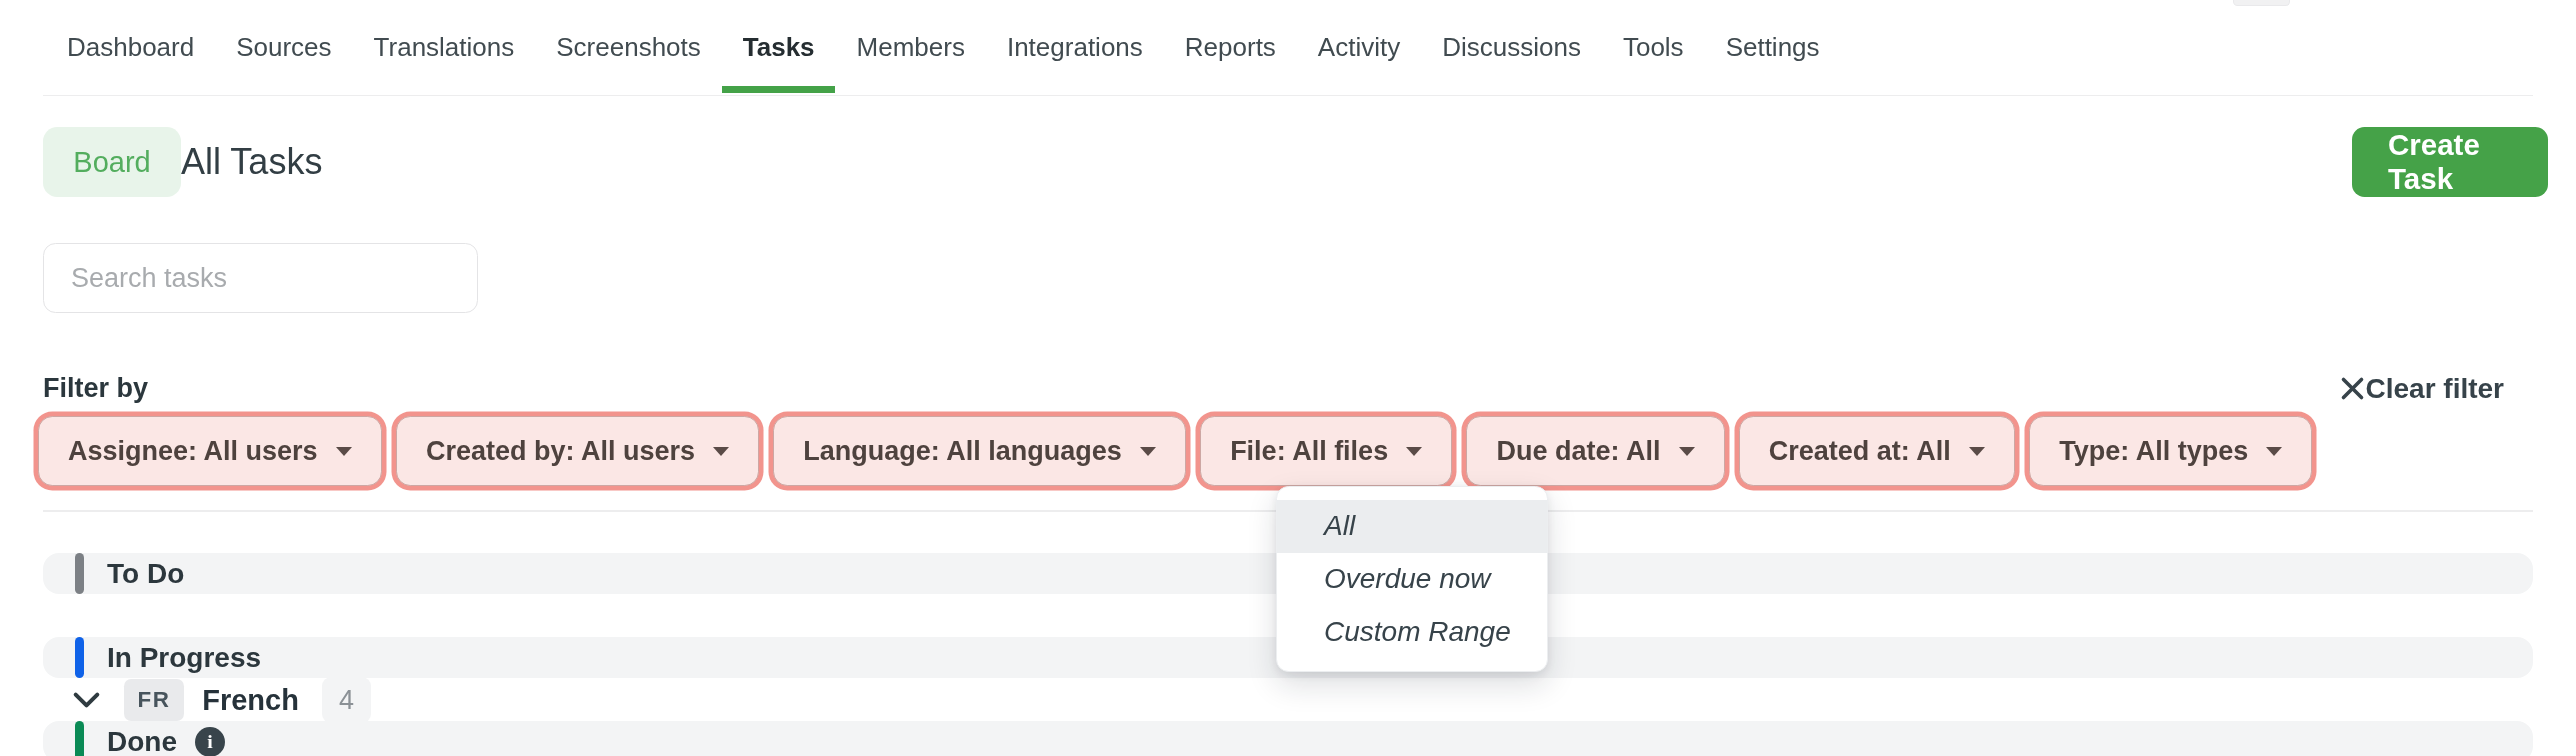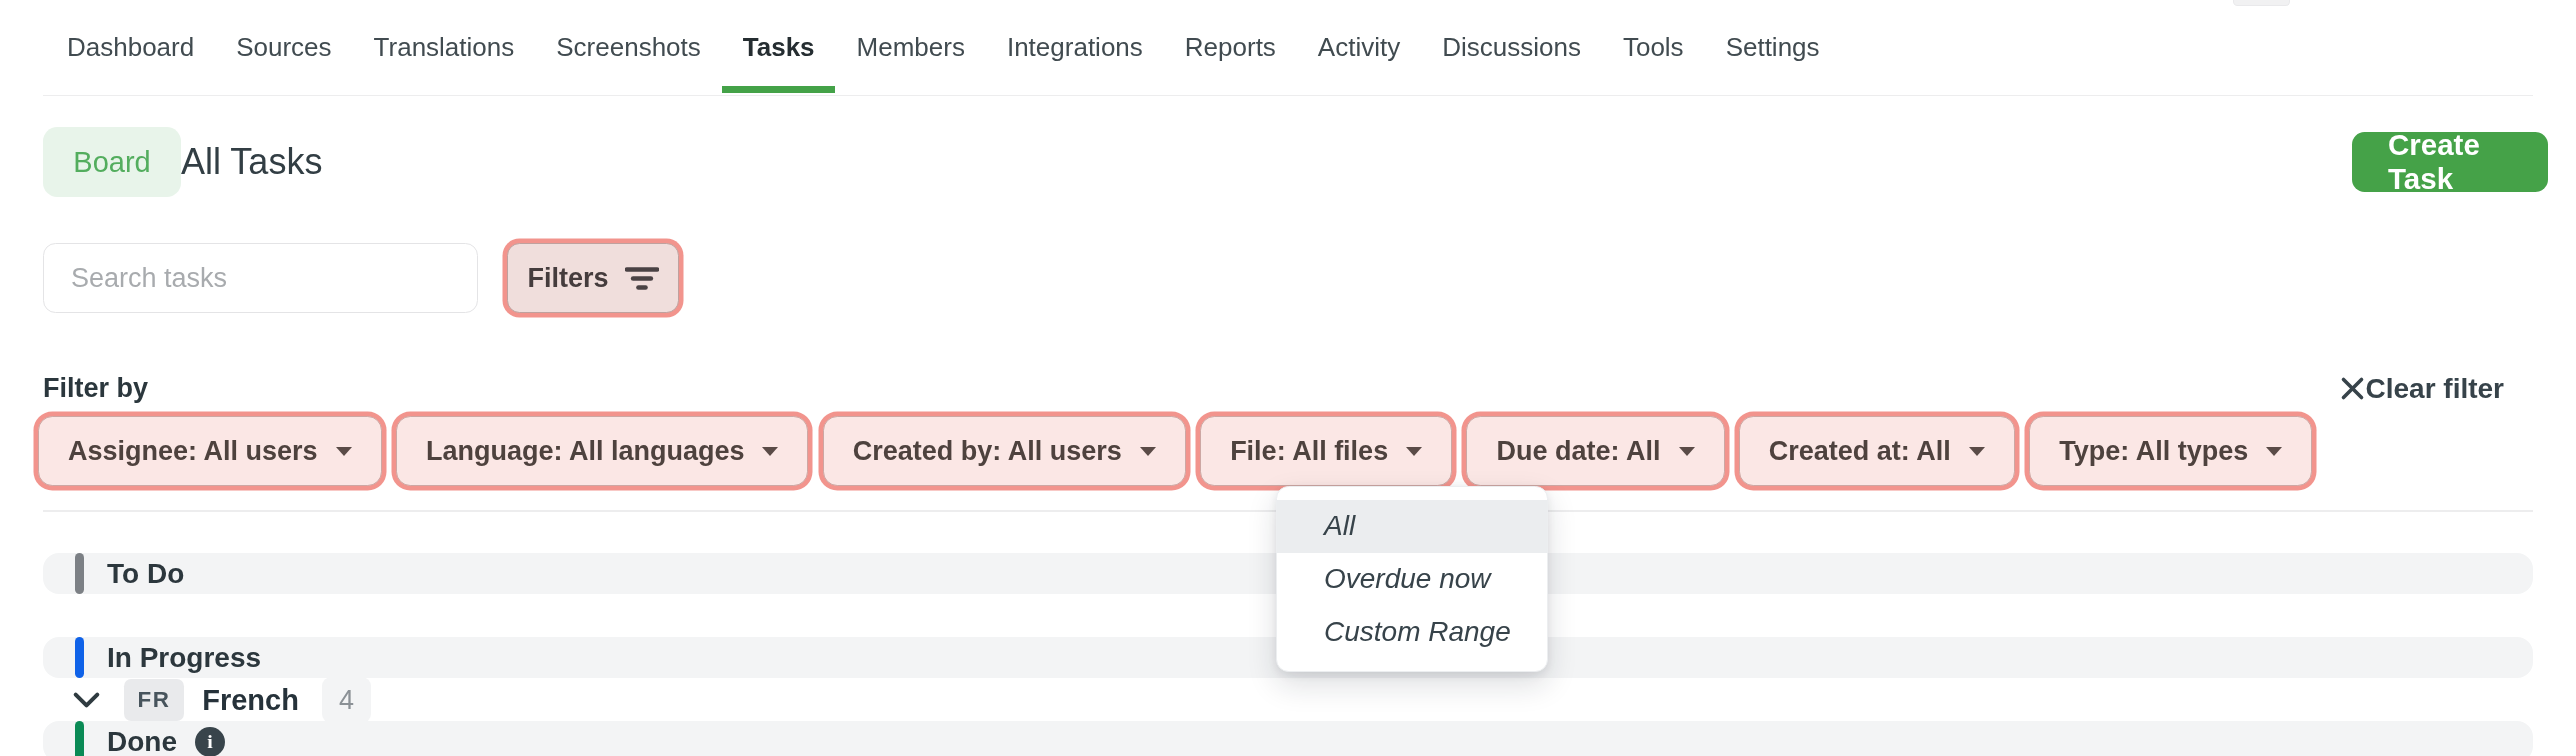--- a/index.html
+++ b/index.html
@@ -20,21 +20,21 @@
   .nav-item.active { font-weight:700; color:#252d31; }
   .nav-item.active::after { content:""; position:absolute; left:-20.6px; right:-20.6px;
     bottom:-30px; height:7.2px; background:#44a248; }
 
   
   .header-row { position:absolute; top:127px; left:43px; right:28px; height:70px;
     display:flex; align-items:center; }
   .board-pill { width:138px; height:70px; border-radius:14.3px; background:#e8f4ea;
     color:#53ad5e; font-size:29px; display:flex; align-items:center; justify-content:center; cursor:pointer; }
   .page-title { font-size:36px; font-weight:500; color:#323e44; }
-  .create-btn { margin-left:auto; width:196px; height:60px; border-radius:12.5px; background:#45a248;
+  .create-btn { margin-left:auto; width:196px; height:70px; border-radius:12.5px; background:#45a248;
     color:#ffffff; font-size:29.5px; font-weight:700; display:flex; align-items:center; justify-content:center; cursor:pointer;padding-left:36px; }
 
   
   .search-row { position:absolute; top:243px; left:43px; display:flex; align-items:center; }
   .search-input { width:435px; height:70px; border:1.8px solid #e4e4e6; border-radius:12.5px;
     font-family:"Liberation Sans", sans-serif; font-size:27px; color:#333; padding:0 27px; outline:none; }
   .search-input::placeholder { color:#a8abae; }
   .filters-btn { margin-left:29px; width:172px; height:70px; background:#f0dedc;
     border:1.8px solid #bfa19e; border-radius:12.5px; box-shadow:0 0 0 4.5px #f2948d;
     display:flex; align-items:center; justify-content:center; gap:16px;
@@ -110,52 +110,44 @@
   </nav>
 
   <div class="header-row">
     <div class="board-pill">Board</div>
     <div class="page-title">All Tasks</div>
     <div class="create-btn">Create Task</div>
   </div>
 
   <div class="search-row">
     <input class="search-input" type="text" placeholder="Search tasks" style="">
-    <div class="filters-btn">
-      <span>Filters</span>
-      <svg class="filter-icon" width="34" height="27" viewBox="0 0 38 30">
-        <line x1="2" y1="5" x2="36" y2="5" stroke="#4a4244" stroke-width="5" stroke-linecap="round"></line>
-        <line x1="9" y1="15" x2="29" y2="15" stroke="#4a4244" stroke-width="5" stroke-linecap="round"></line>
-        <line x1="15" y1="25" x2="23" y2="25" stroke="#4a4244" stroke-width="5" stroke-linecap="round"></line>
-      </svg>
-    </div>
   </div>
 
   <div class="filter-label-row">
     <div class="filter-by">Filter by</div>
     <div class="clear-filter">
       <svg width="27" height="27" viewBox="0 0 30 30">
         <line x1="5" y1="5" x2="25" y2="25" stroke="#37434a" stroke-width="4" stroke-linecap="round"></line>
         <line x1="25" y1="5" x2="5" y2="25" stroke="#37434a" stroke-width="4" stroke-linecap="round"></line>
       </svg>
       <span>Clear filter</span>
     </div>
   </div>
 
   <div class="chips-row">
     <div class="chip">
       <span>Assignee: All users</span>
       <i class="caret"></i>
     </div>
     <div class="chip">
+      <span>Created by: All users</span>
+      <i class="caret"></i>
+    </div>
+    <div class="chip">
       <span>Language: All languages</span>
-      <i class="caret"></i>
-    </div>
-    <div class="chip">
-      <span>Created by: All users</span>
       <i class="caret"></i>
     </div>
     <div class="chip">
       <span>File: All files</span>
       <i class="caret"></i>
     </div>
     <div class="chip">
       <span>Due date: All</span>
       <i class="caret"></i>
     </div>

